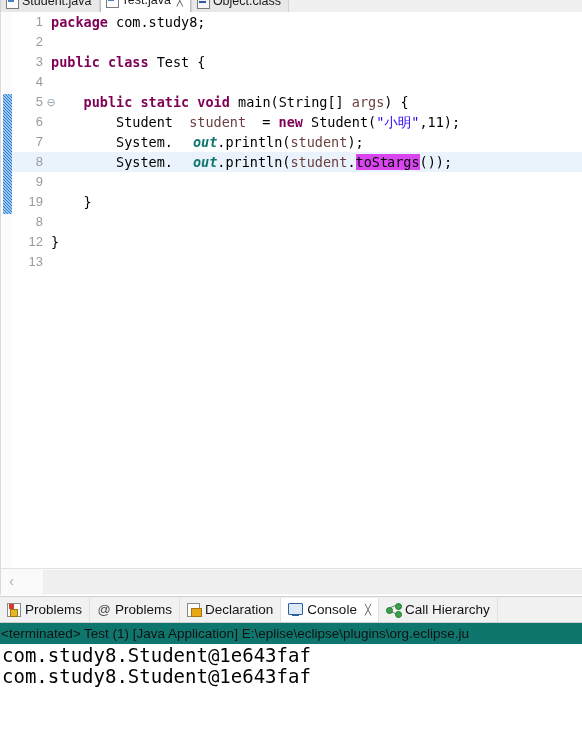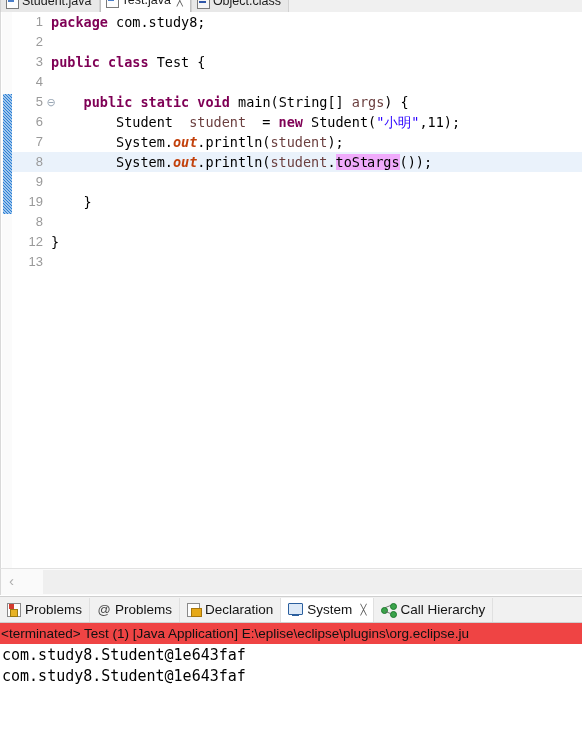--- a/index.html
+++ b/index.html
@@ -124,24 +124,24 @@
     font-family: "Liberation Sans", sans-serif;
   }
   .ltext {
     position: absolute; left: 39px; top: 0;
     color: #000000;
   }
 
   
   .kw   { color: #7f0055; font-weight: bold; }
   .var  { color: #6a3e3e; }
-  .fld  { color: #c2410c; font-weight: bold; font-style: italic; }
+  .fld  { color: #0f766e; font-weight: bold; font-style: italic; margin-left: 20px; }
   .str  { color: #2a00ff; }
   .plain{ color: #000000; }
-  .occ  { background: #f0abfc; }
+  .occ  { background: #d946ef; }
   .caret {
     display: inline-block; width: 0; border-left: 1px solid #000;
     height: 14px; vertical-align: -2px; margin: 0 -1px;
   }
 
   
   .hscroll {
     position: absolute; left: 0; top: 568px;
     width: 582px; height: 26px;
     background: #fafafa;
@@ -217,31 +217,31 @@
     background:#6b6b6b;transform:rotate(22deg);}
 
   .console-head {
     height: 21px; line-height: 21px;
     font-family: "Liberation Sans", sans-serif;
     font-size: 13.5px;
     color: #111111;
     white-space: nowrap;
     overflow: hidden;
     padding-left: 1px;
-    background: #ef4444;
+    background: #0f766e;
   }
   .console-body {
     position: relative;
     background: #ffffff;
     padding-left: 2px;
     padding-top: 1px;
   }
   .console-line {
     font-family: "DejaVu Sans Mono", "Liberation Mono", monospace;
-    font-size: 15px;
+    font-size: 19px;
     line-height: 21px;
     color: #000000;
     white-space: pre;
   }
 </style>
 </head>
 <body>
 
 <div id="app">
 
@@ -298,21 +298,21 @@
         <div class="btab">
           <span class="ico-at">@</span>
           <span>Problems</span>
         </div>
         <div class="btab">
           <span class="ico-decl"></span>
           <span>Declaration</span>
         </div>
         <div class="btab active">
           <span class="ico-console"></span>
-          <span>System</span>
+          <span>Console</span>
           <span class="bclose">╳</span>
         </div>
         <div class="btab">
           <span class="ico-callh">
             <i></i>
             <b></b>
             <s></s>
           </span>
           <span>Call Hierarchy</span>
         </div>

